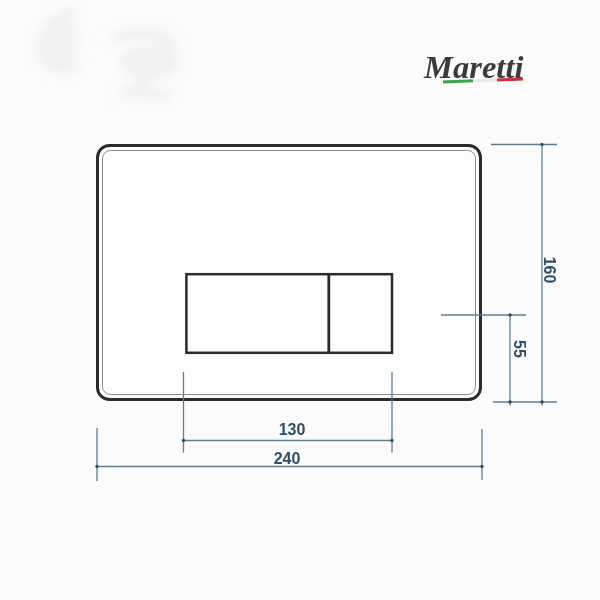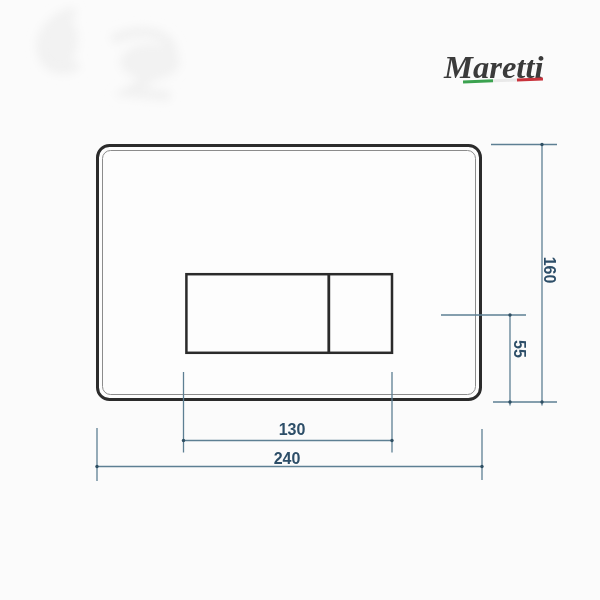--- a/index.html
+++ b/index.html
@@ -1,18 +1,18 @@
 <!DOCTYPE html>
 <html><head>
 <meta charset="utf-8">
 <style>
   html,body{margin:0;padding:0;}
   body{width:600px;height:600px;background:#fbfbfb;position:relative;overflow:hidden;
        font-family:"Liberation Sans",sans-serif;}
-  .logo{position:absolute;left:444px;top:50px;width:115px;height:42px;}
+  .logo{position:absolute;left:424px;top:50px;width:115px;height:42px;}
   .logo .txt{position:absolute;left:0;top:0;
        font-family:"Liberation Serif",serif;font-style:italic;font-weight:bold;
        font-size:31px;color:#3b3b3b;letter-spacing:0px;transform:scaleX(1.05);transform-origin:0 0;}
   .flag{position:absolute;left:19px;top:29px;width:80px;height:3px;transform:rotate(-2deg);}
   .flag span{position:absolute;top:0;height:3px;}
 </style>
 </head>
 <body>
 
 <svg width="600" height="600" style="position:absolute;left:0;top:0" viewBox="0 0 600 600">

